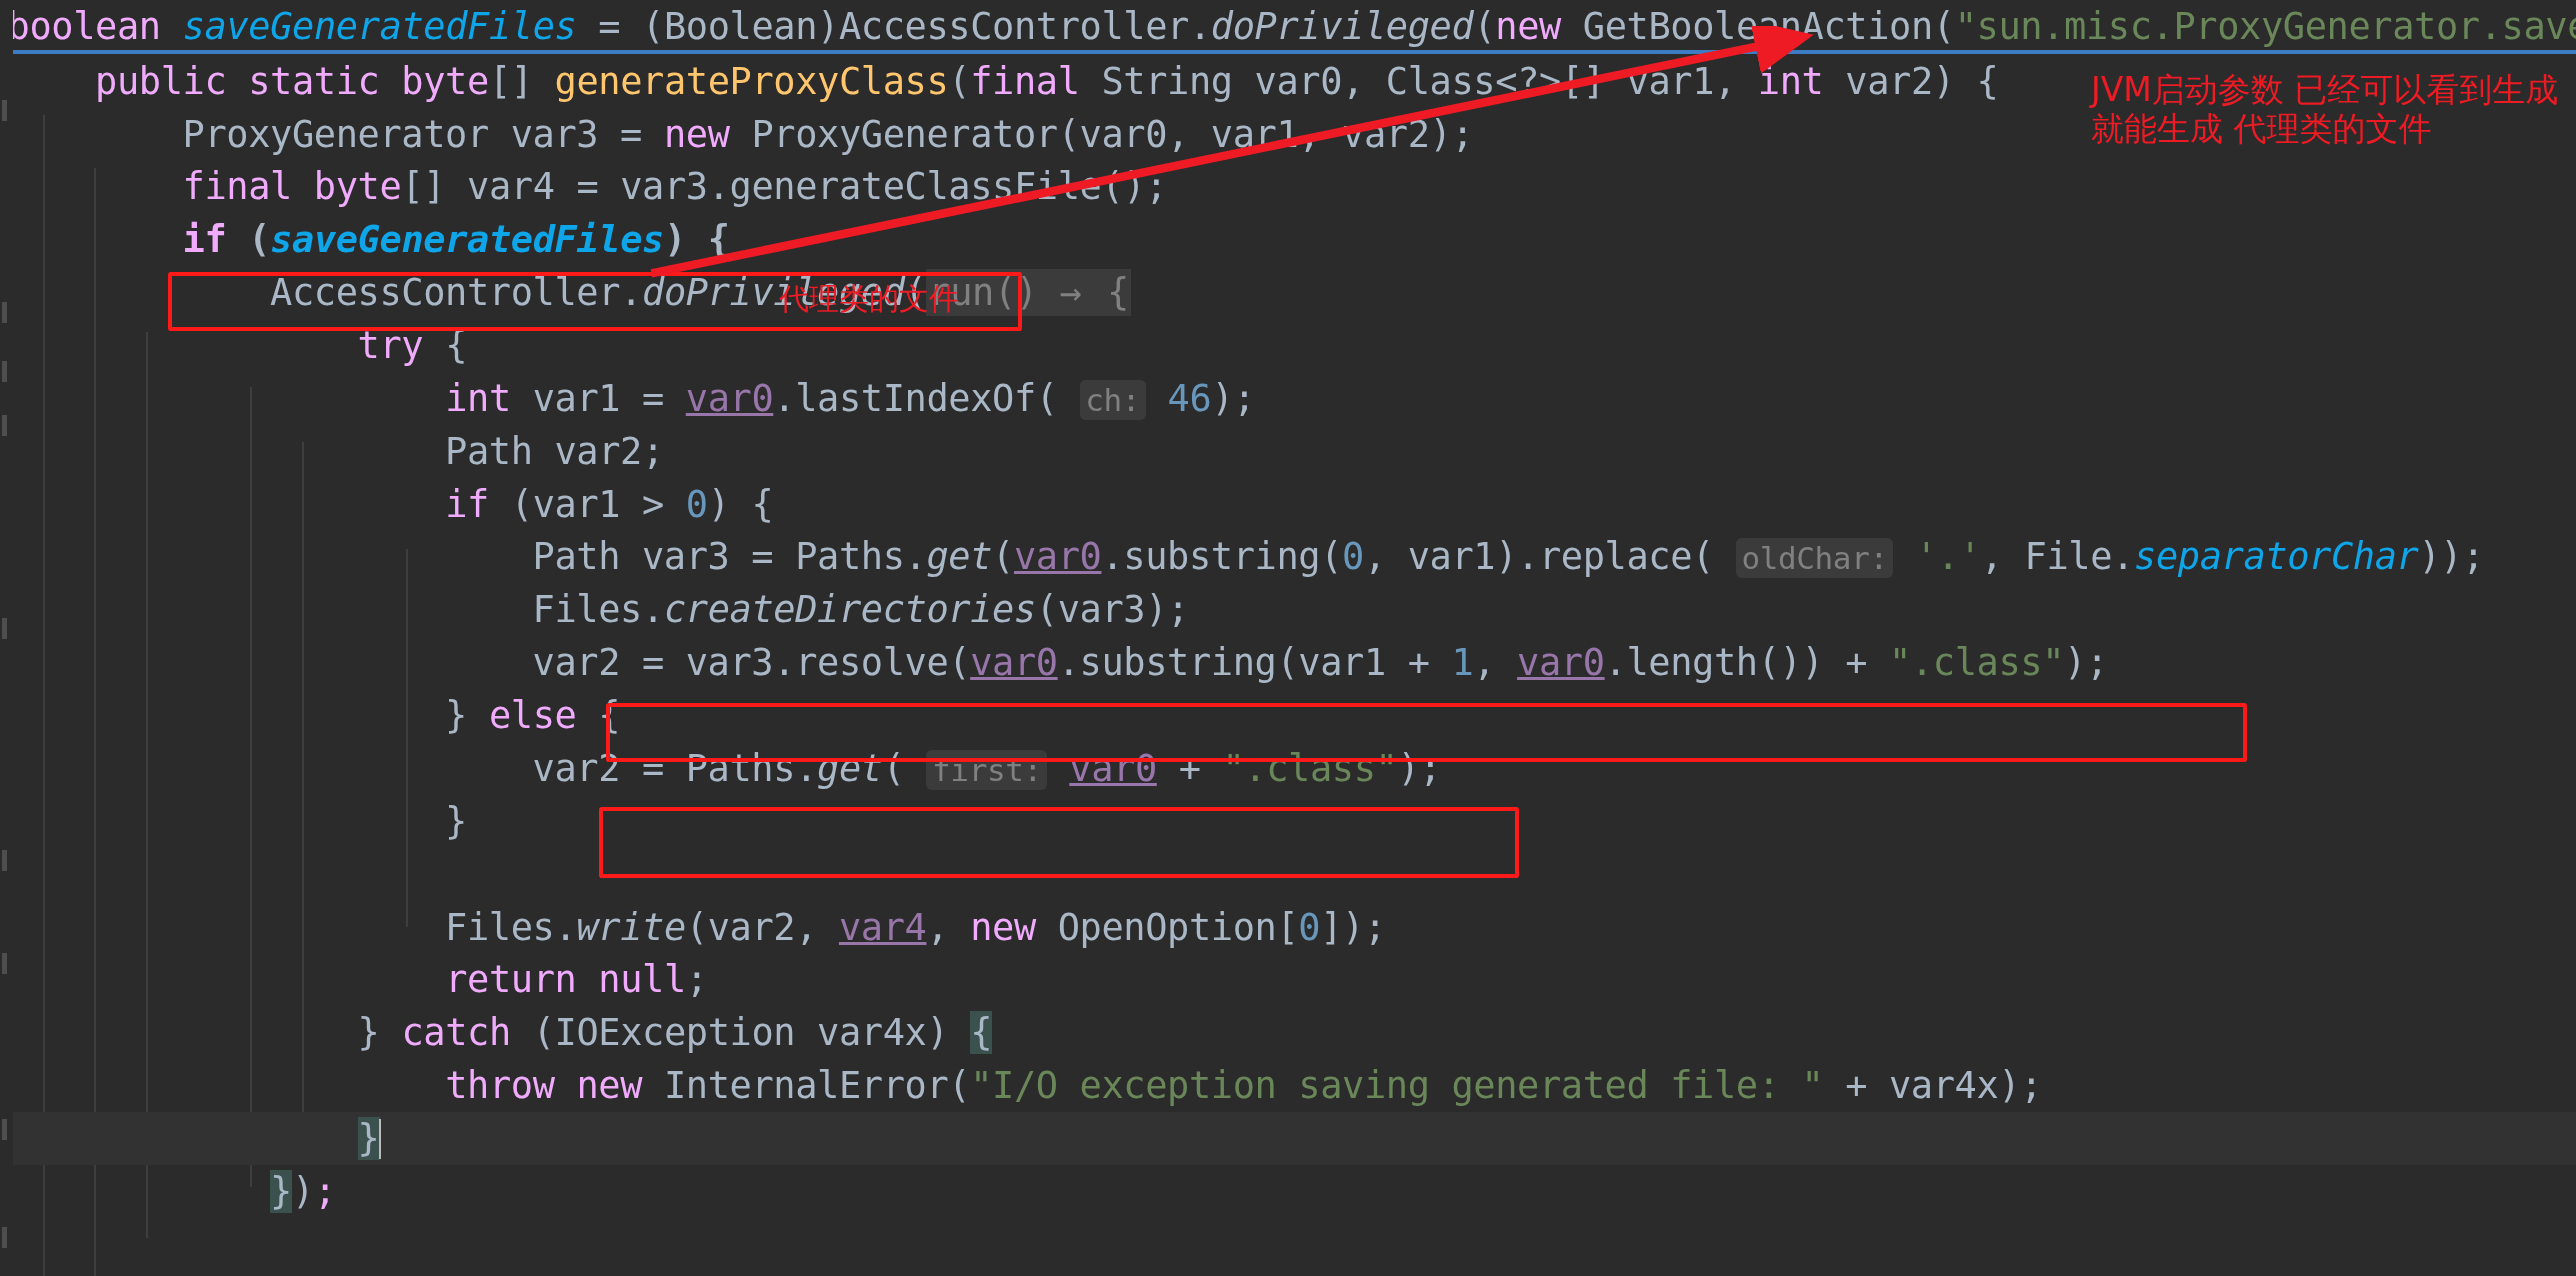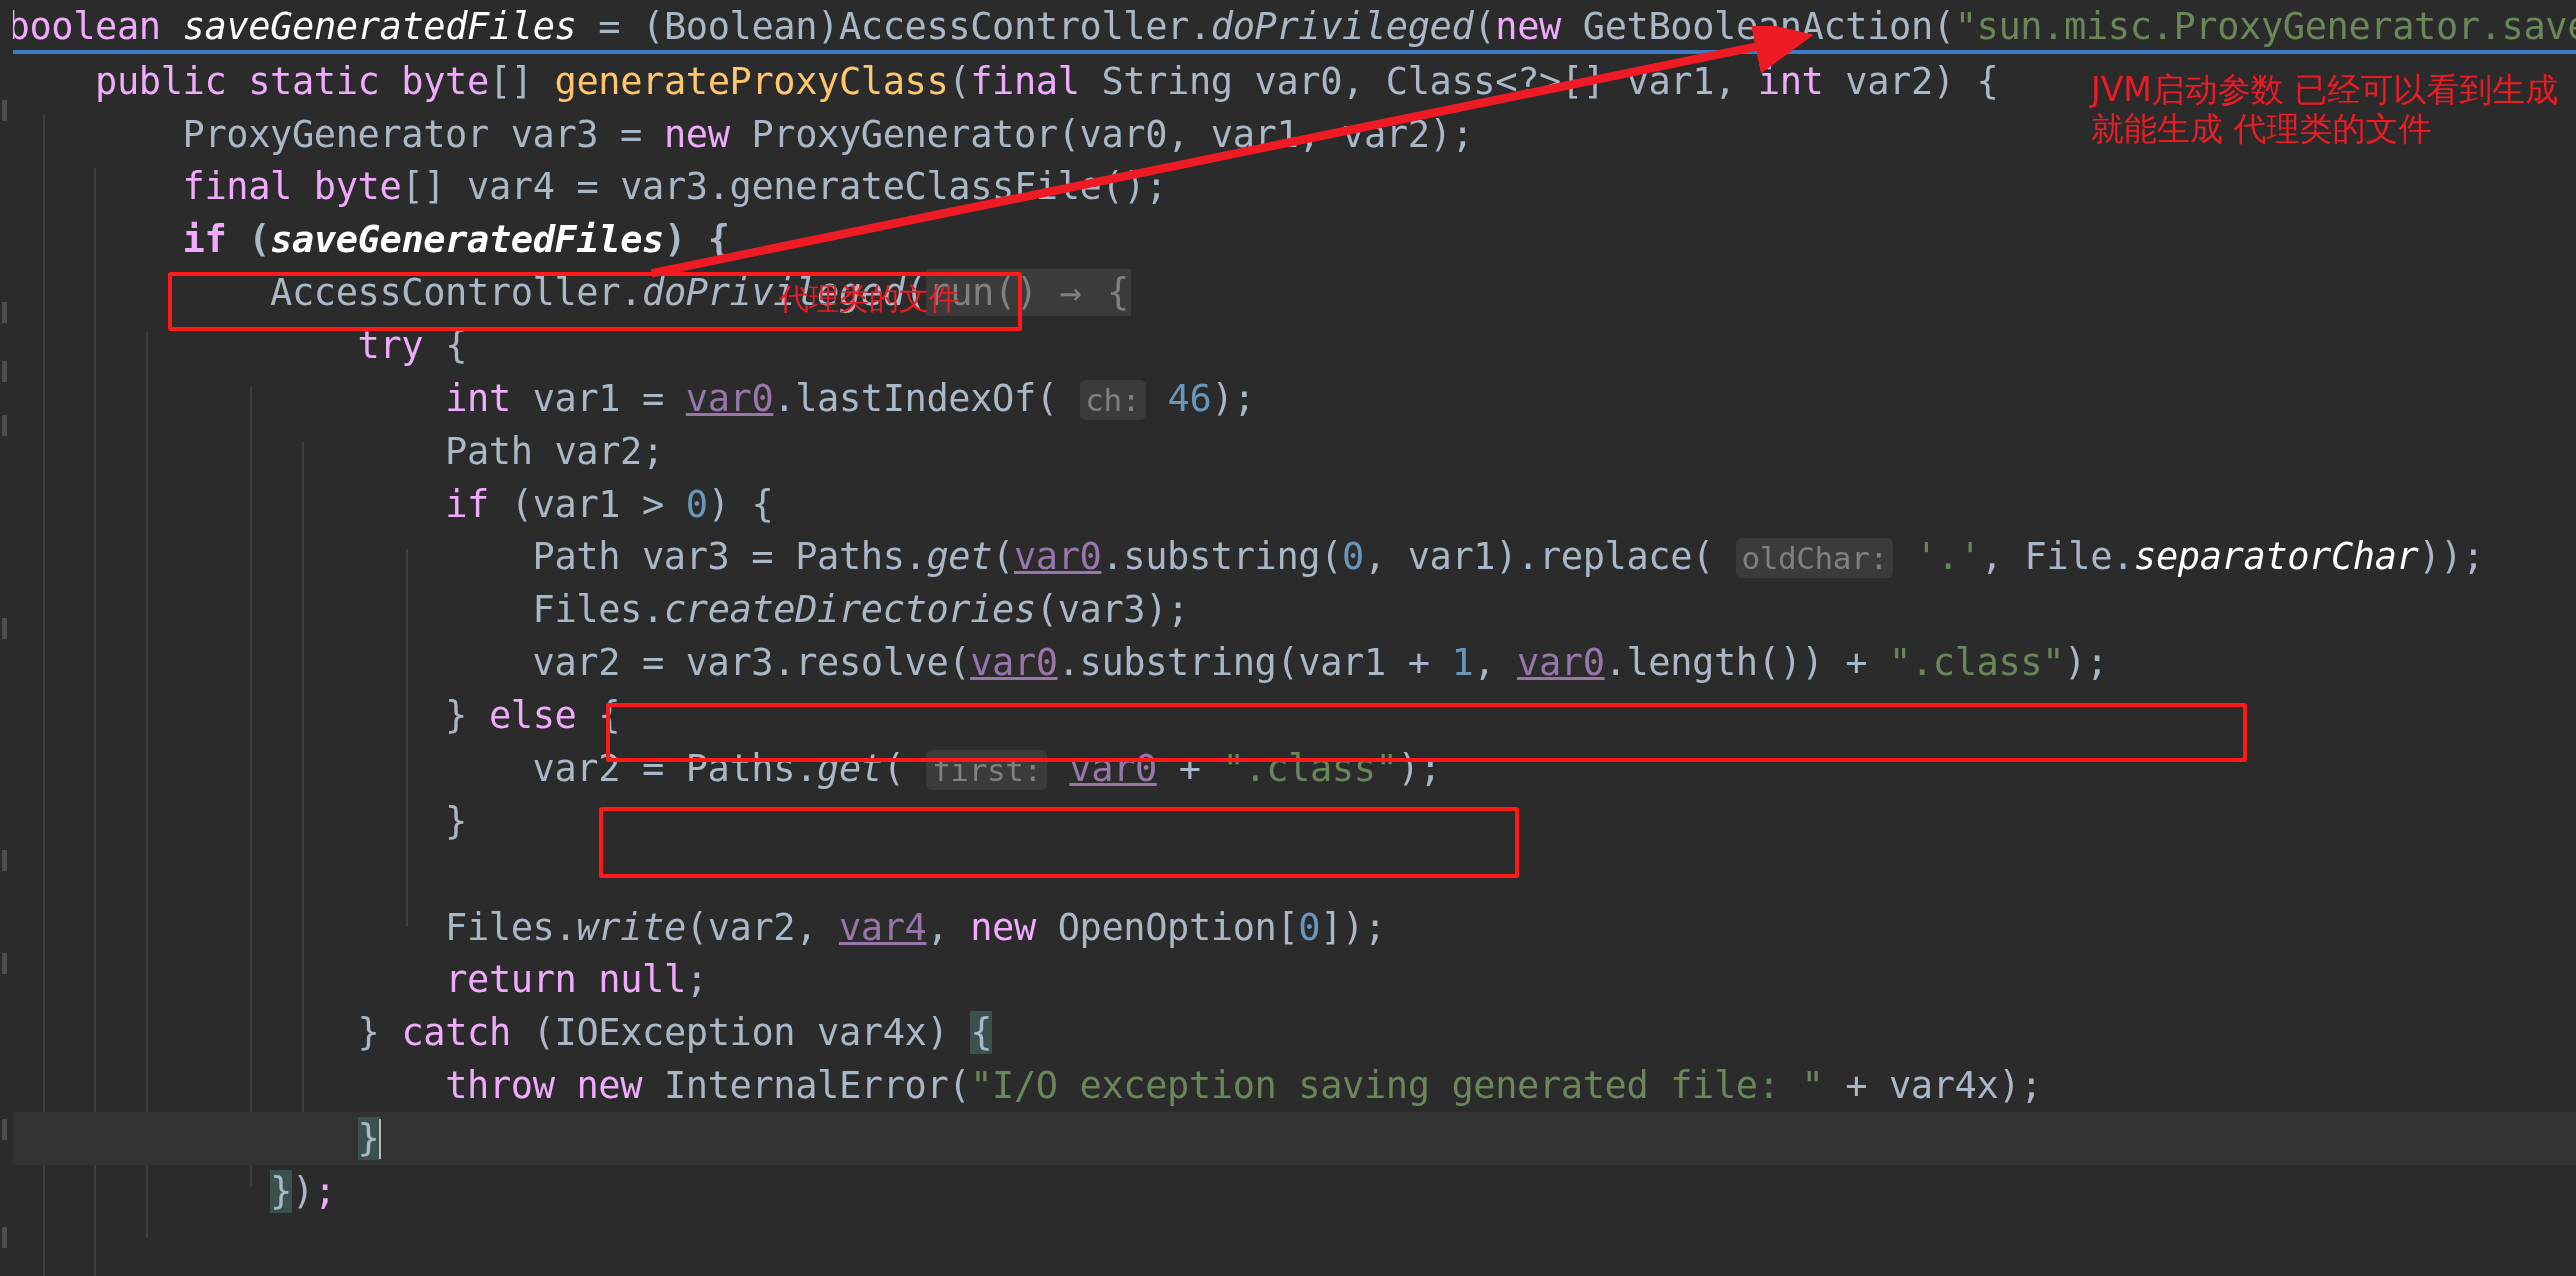--- a/index.html
+++ b/index.html
@@ -75,21 +75,21 @@
     left: 0; width: 2576px; height: 3.8px;
     background: #3c7cc4;
     z-index: 4;
   }
 
   
   .kw     { color: #f0abfc; }          
   .def    { color: #a9b7c6; }          
   .str    { color: #6a8759; }          
   .num    { color: #6897bb; }          
-  .fld    { color: #ffffff; font-style: italic; }  
+  .fld    { color: #0ea5e9; font-style: italic; }  
   .mth    { color: #a9b7c6; font-style: italic; }  
   .mthdef { color: #ffc66d; }
   .localu { color: #9876aa; text-decoration: underline; }
 
   
   .hint {
     background: #3b3b3b;
     color: #808080;
     border-radius: 5.7px;
     padding: 1.9px 5.7px 1.9px 5.7px;

